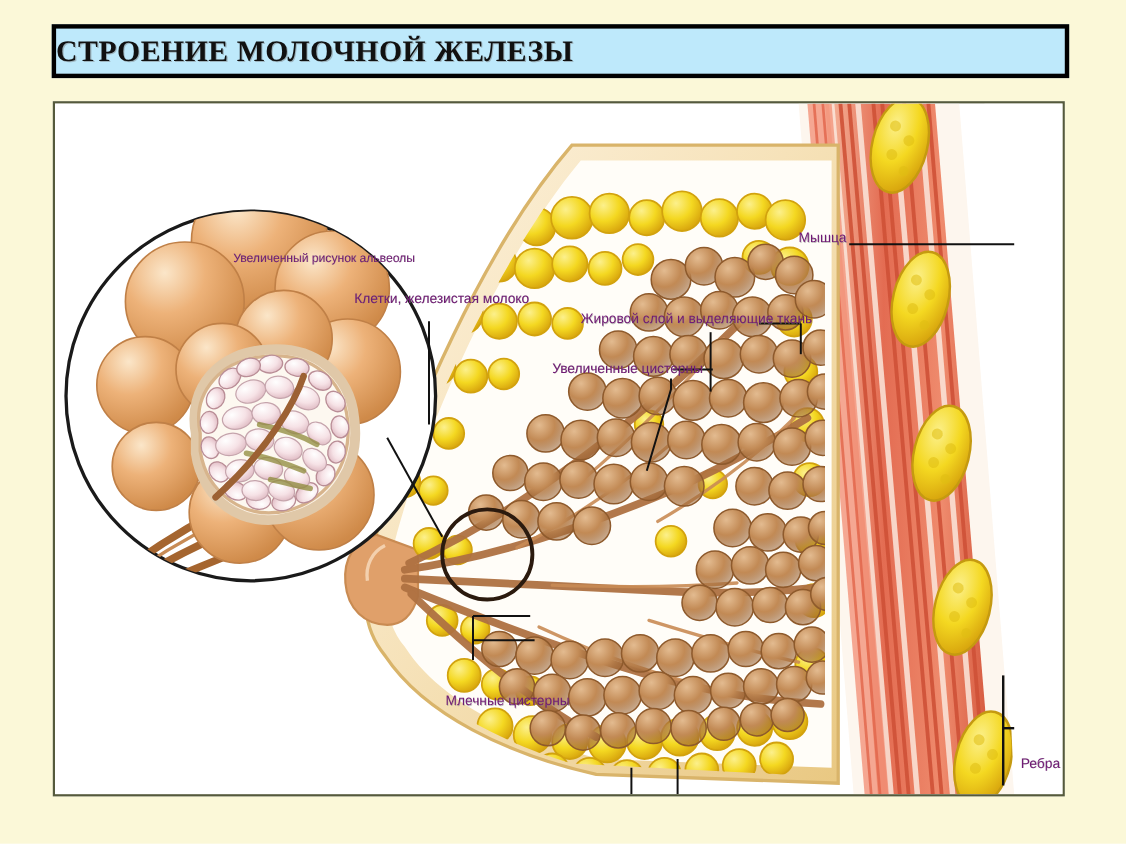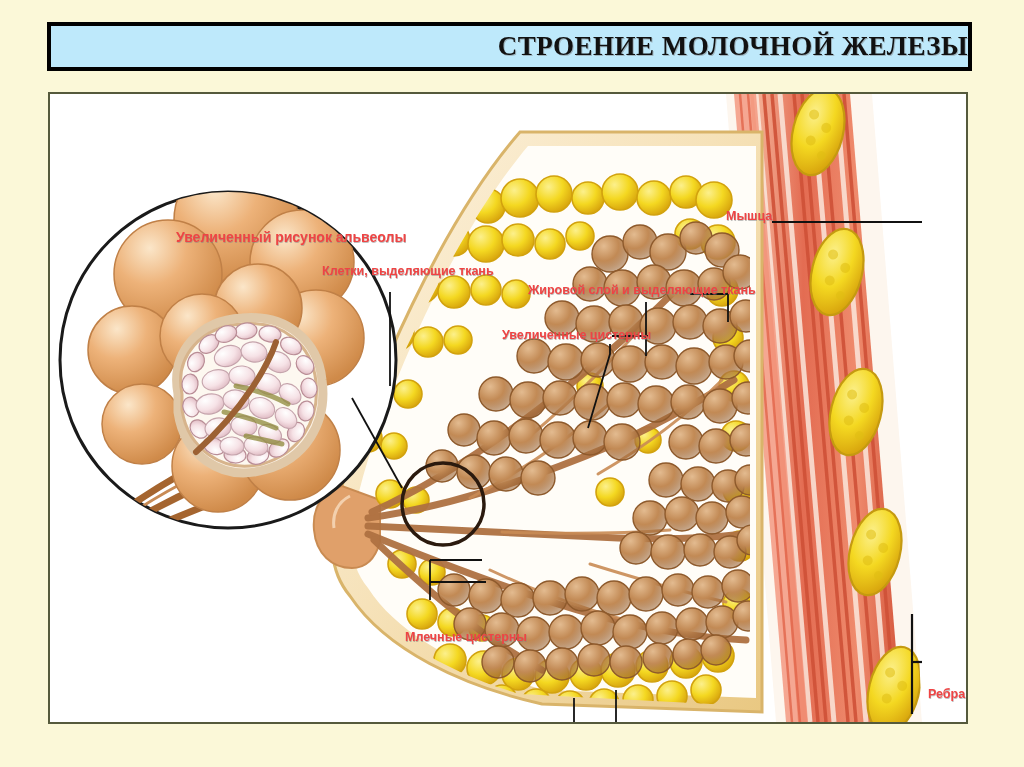--- a/index.html
+++ b/index.html
@@ -14,21 +14,21 @@
   #stage{position:absolute;left:0;top:0;width:1024px;height:767px;}
 
   
   .title-box{
     position:absolute;
     left:47px;top:22px;
     width:925px;height:49px;
     background:#BEE9FB;
     border:4px solid #000000;
     box-sizing:border-box;
-    display:flex;align-items:center;justify-content:flex-end;
+    display:flex;align-items:center;justify-content:flex-start;
   }
   .title-text{
     font-family:"Liberation Serif", serif;
     font-weight:bold;
     font-size:27px;
     letter-spacing:.5px;
     color:#111111;
     white-space:nowrap;
     text-shadow:1px 1px 0 rgba(120,120,120,.45);
   }
@@ -43,28 +43,28 @@
     box-sizing:border-box;
     overflow:hidden;
   }
   .canvas-wrap{position:absolute;left:0;top:0;width:916px;height:628px;}
   .canvas-wrap svg{display:block;width:916px;height:628px;}
 
   
   .lbl{
     position:absolute;
     font-family:"Liberation Sans", sans-serif;
-    font-weight:bold;
-    color:#ef4444;
+    font-weight:normal;
+    color:#701a75;
     white-space:nowrap;
     line-height:1;
     text-shadow:.5px .5px 0 rgba(130,130,130,.5);
     text-align:right;
   }
-  .lbl.s13{font-size:14px;}
+  .lbl.s13{font-size:11px;margin-left:36px;}
   .lbl.s12{font-size:12.5px;}
 
   .l-magnified {left:126px;top:136px;}
   .l-cells     {left:272px;top:171px;}
   .l-fat       {left:478px;top:190px;}
   .l-alveoli   {left:452px;top:235px;}
   .l-muscle    {left:676px;top:116px;}
   .l-cisterns  {left:355px;top:509px;margin-top:28px;}
   .l-ribs      {left:878px;top:594px;}
 </style>
@@ -547,21 +547,21 @@
 
     <path d="M862 520 L 862 620" stroke-width="2.2"></path>
     <path d="M862 568 L 872 568" stroke-width="2.2"></path>
   </g>
 </svg>
 
     </div>
 
     <div class="lbl s13 l-magnified">Увеличенный рисунок альвеолы</div>
 
-    <div class="lbl s12 l-cells">Клетки, выделяющие ткань</div>
+    <div class="lbl s12 l-cells">Клетки, железистая молоко</div>
 
     <div class="lbl s12 l-fat">Жировой слой и выделяющие ткань</div>
 
     <div class="lbl s12 l-alveoli">Увеличенные цистерны</div>
 
     <div class="lbl s12 l-muscle">Мышца</div>
 
     <div class="lbl s12 l-cisterns">Млечные цистерны</div>
 
     <div class="lbl s12 l-ribs">Ребра</div>

